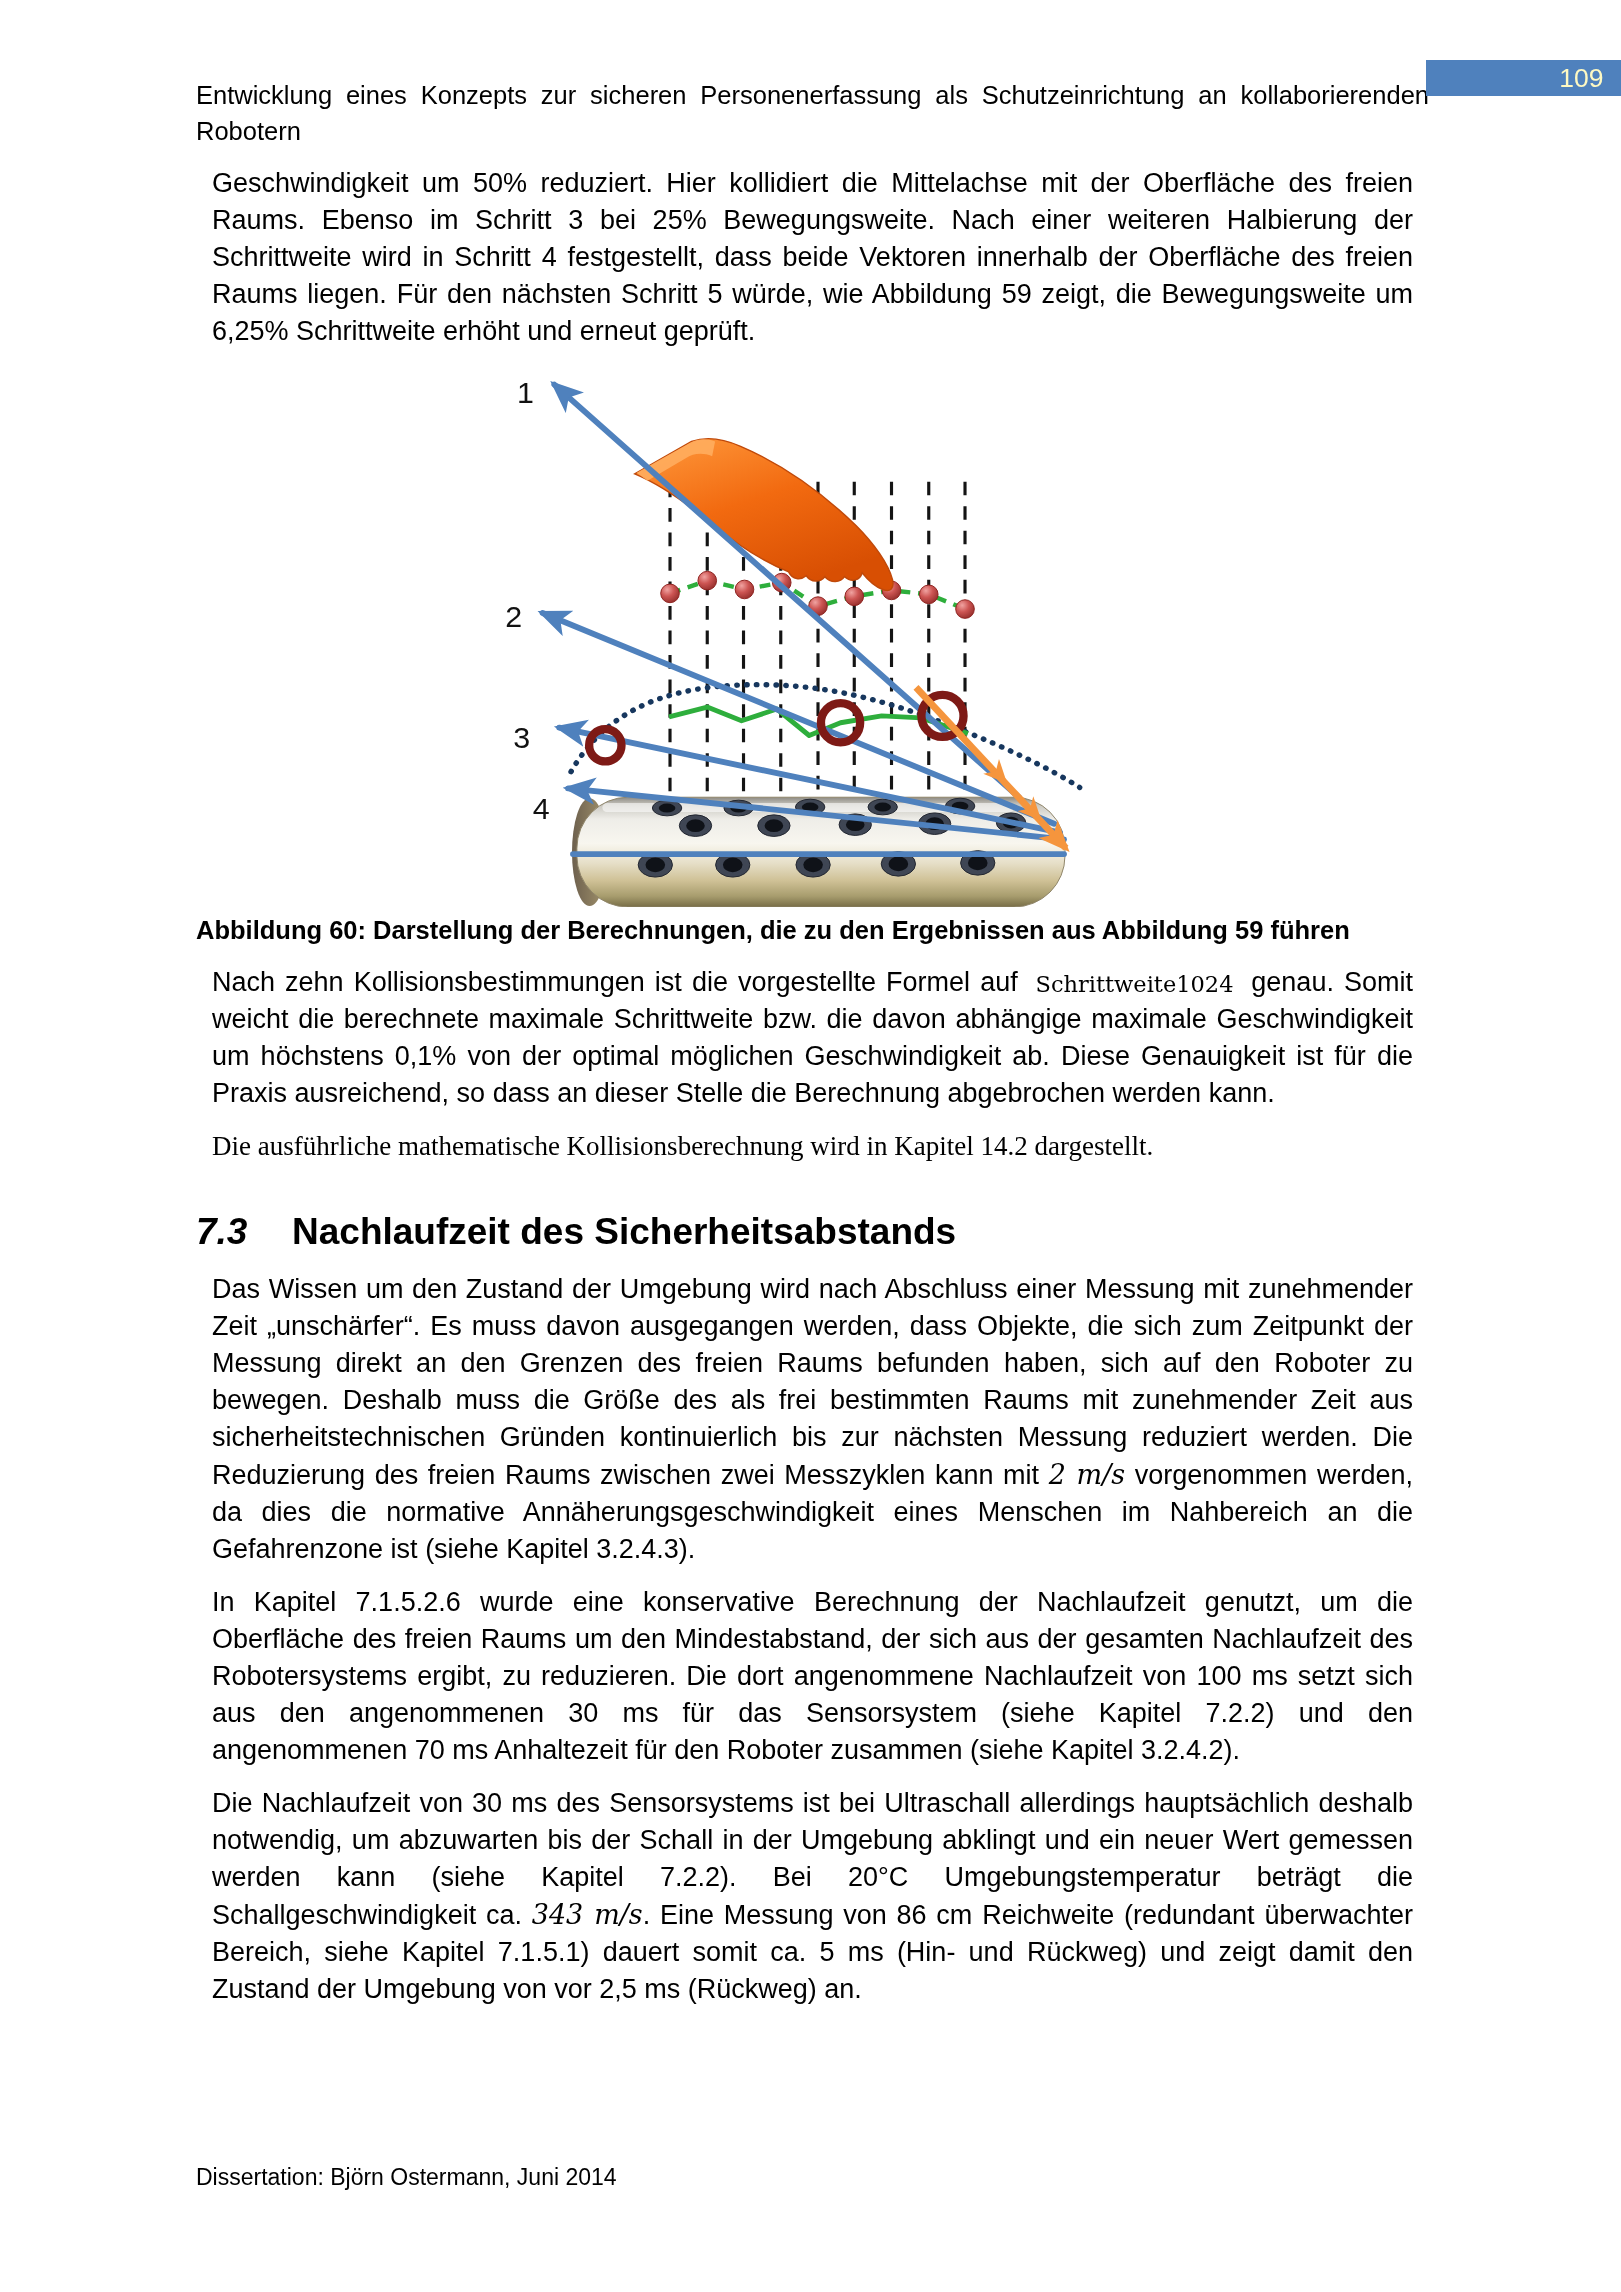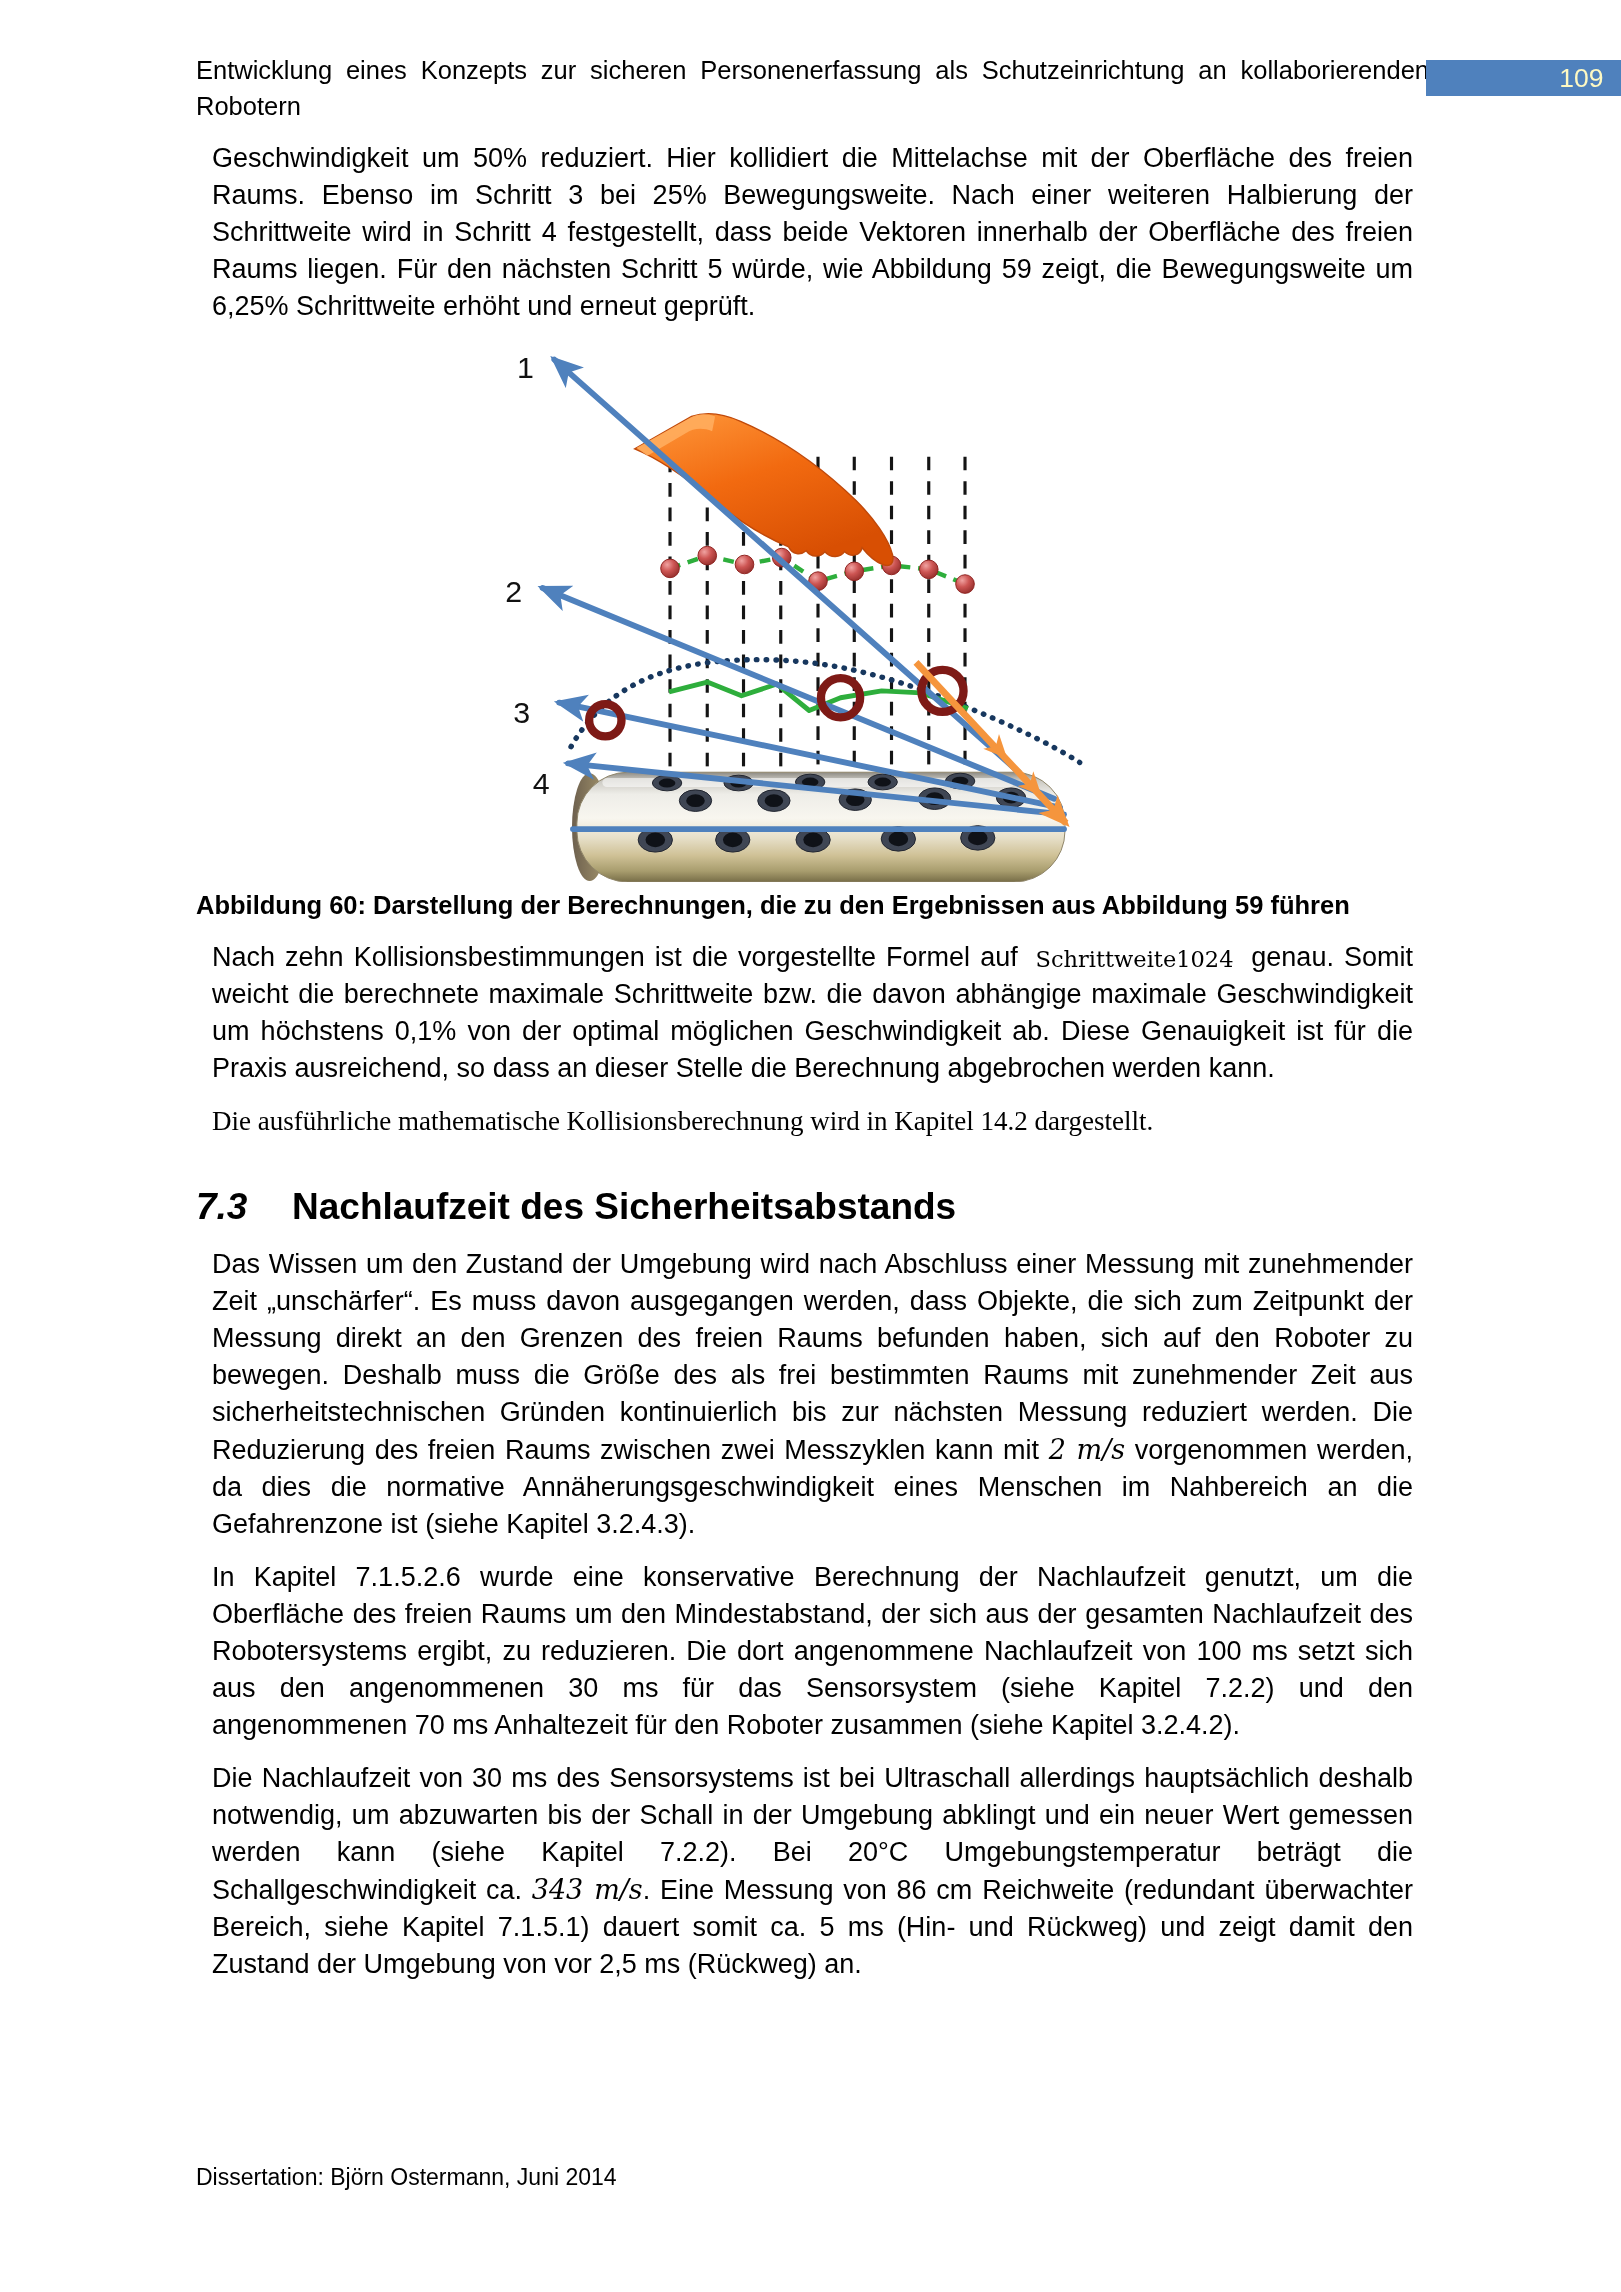--- a/index.html
+++ b/index.html
@@ -5,21 +5,21 @@
   html,body{margin:0;padding:0;background:#ffffff;}
   .page{
     position:relative;
     width:1621px;height:2293px;
     background:#ffffff;
     font-family:"Liberation Sans","DejaVu Sans",sans-serif;
     color:#000;
     overflow:hidden;
   }
   .col{margin:0 192px 0 196px;width:1233px;}
-  .header{padding-top:52px;font-size:25.5px;line-height:36px;text-align:justify;}
+  .header{padding-top:77px;font-size:25.5px;line-height:36px;text-align:justify;}
   .badge{
     position:absolute;left:1426px;top:60px;width:195px;height:36px;
     background:#4f81bd;color:#fef9c3;font-size:26.5px;line-height:36px;
     text-align:right;box-sizing:border-box;padding-right:17.6px;
   }
   p.body{
     font-size:27px;line-height:37px;text-align:justify;margin:16px;
   }
   .p-intro{margin-top:69px;}
   .figure-wrap{margin-top:15.7px;margin-left:274px;width:647px;height:541px;}

